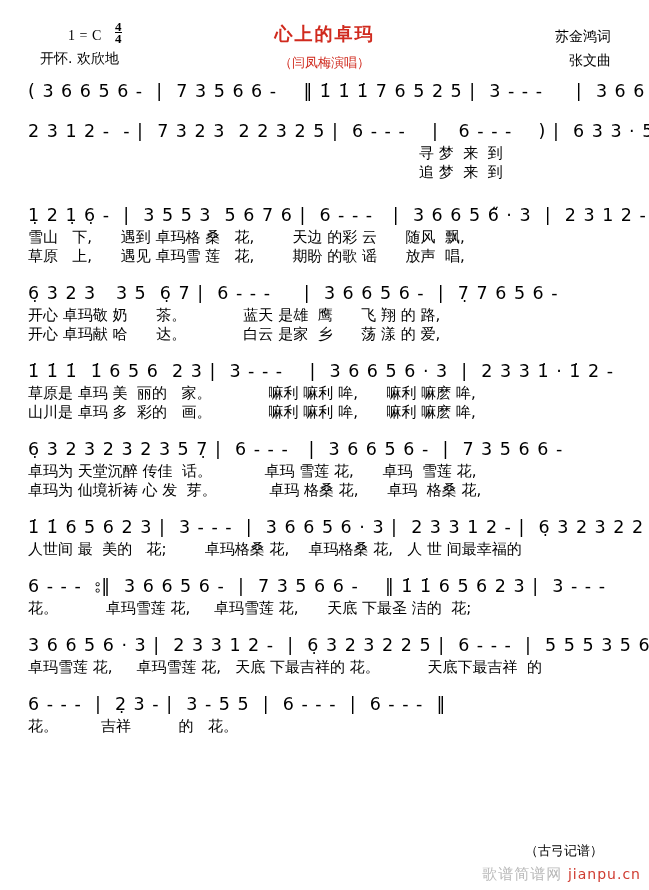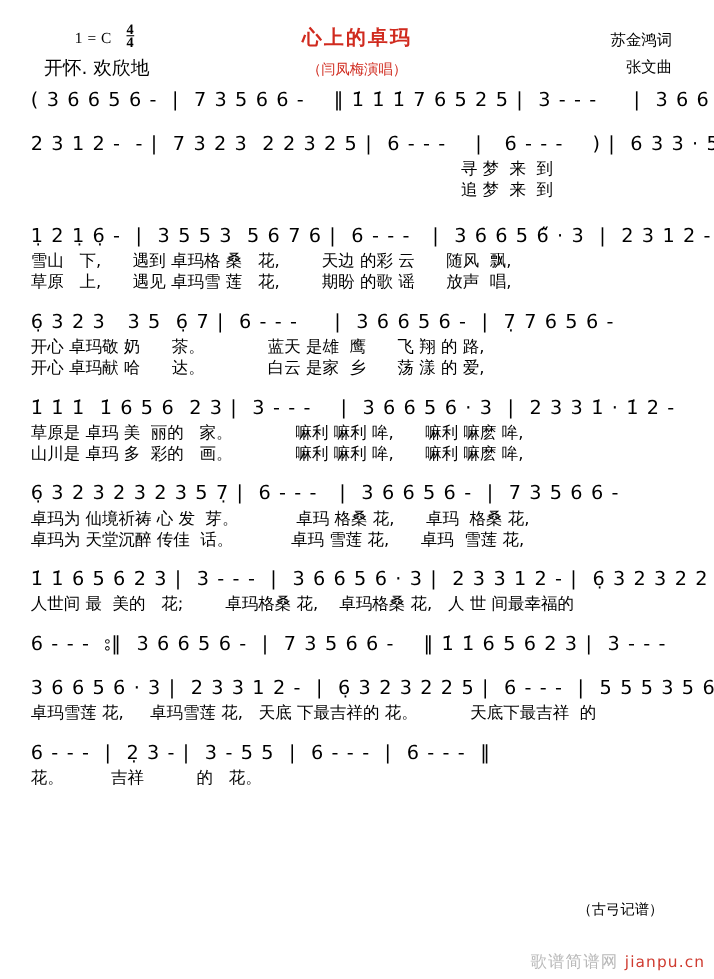--- a/index.html
+++ b/index.html
@@ -43,21 +43,21 @@
     line-height: 10px;
     text-align: center;
     font-weight: bold;
   }
   .time-sig .num { display:block; }
   .time-sig .den { display:block; border-top:1px solid #000; padding-top:1px;}
   .tempo-mark {
     position: absolute;
     left: 40px;
     top: 50px;
-    font-size: 17px;
+    font-size: 14px;
     font-family: "DejaVu Sans", sans-serif;
     text-align: center;
   }
   .song-title {
     position: absolute;
     left: 0;
     right: 0;
     top: 22px;
     text-align: center;
     font-size: 18px;
@@ -112,21 +112,21 @@
     white-space: pre;
     line-height: 19px;
     height: 19px;
   }
   .spacer-md { height: 14px; }
   .spacer-lg { height: 20px; }
 
   .footer-credit {
     position: absolute;
     right: 46px;
-    bottom: 54px;
+    bottom: 30px;
     font-size: 13px;
     font-family: "DejaVu Sans", sans-serif;
   }
   .watermark {
     position: absolute;
     right: 8px;
     bottom: 6px;
     font-size: 15px;
     font-family: "DejaVu Sans", sans-serif;
     color: #b9b9b9;
@@ -181,33 +181,34 @@
 
   <div class="system">
     <div class="notes-line">1̇ 1̇ 1̇  1̇ 6 5 6  2 3 |  3 - - -    |  3 6 6 5 6 · 3  |  2 3 3 1̇ · 1̇ 2 -</div>
     <div class="lyric-line">草原是 卓玛 美  丽的   家。            嘛利 嘛利 哞,      嘛利 嘛麽 哞,</div>
     <div class="lyric-line">山川是 卓玛 多  彩的   画。            嘛利 嘛利 哞,      嘛利 嘛麽 哞,</div>
   </div>
   <div class="spacer-md"></div>
 
   <div class="system">
     <div class="notes-line">6̣ 3 2 3 2 3 2 3 5 7̣ |  6 - - -   |  3 6 6 5 6 -  |  7 3 5 6 6 -</div>
+    <div class="lyric-line">卓玛为 天堂沉醉 传佳  话。           卓玛 雪莲 花,      卓玛  雪莲 花,</div>
     <div class="lyric-line">卓玛为 仙境祈祷 心 发  芽。           卓玛 格桑 花,      卓玛  格桑 花,</div>
-    <div class="lyric-line">卓玛为 天堂沉醉 传佳  话。           卓玛 雪莲 花,      卓玛  雪莲 花,</div>
   </div>
   <div class="spacer-md"></div>
 
   <div class="system">
     <div class="notes-line">1̇ 1̇ 6 5 6 2 3 |  3 - - -  |  3 6 6 5 6 · 3 |  2 3 3 1 2 - |  6̣ 3 2 3 2 2 5</div>
     <div class="lyric-line">人世间 最  美的   花;        卓玛格桑 花,    卓玛格桑 花,   人 世 间最幸福的</div>
   </div>
   <div class="spacer-md"></div>
 
   <div class="system">
     <div class="notes-line">6 - - -  ⦂‖  3 6 6 5 6 -  |  7 3 5 6 6 -    ‖ 1̇ 1̇ 6 5 6 2 3 |  3 - - -</div>
+    <div class="lyric-line">花。          卓玛雪莲 花,     卓玛雪莲 花,      天底 下最圣 洁的  花;</div>
   </div>
   <div class="spacer-md"></div>
 
   <div class="system">
     <div class="notes-line">3 6 6 5 6 · 3 |  2 3 3 1 2 -  |  6̣ 3 2 3 2 2 5 |  6 - - -  |  5 5 5 3 5 6 7 6</div>
     <div class="lyric-line">卓玛雪莲 花,     卓玛雪莲 花,   天底 下最吉祥的 花。          天底下最吉祥  的</div>
   </div>
   <div class="spacer-md"></div>
 
   <div class="system">

